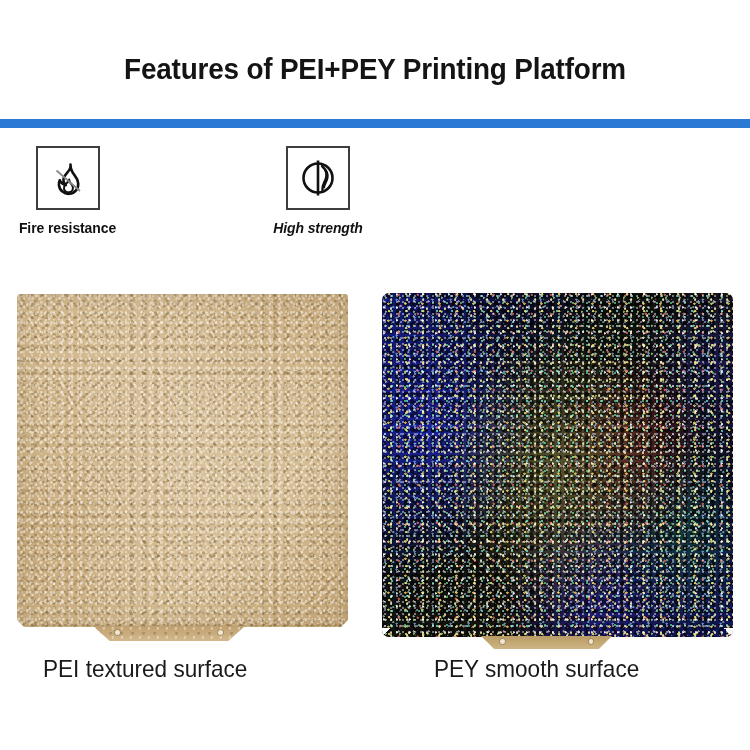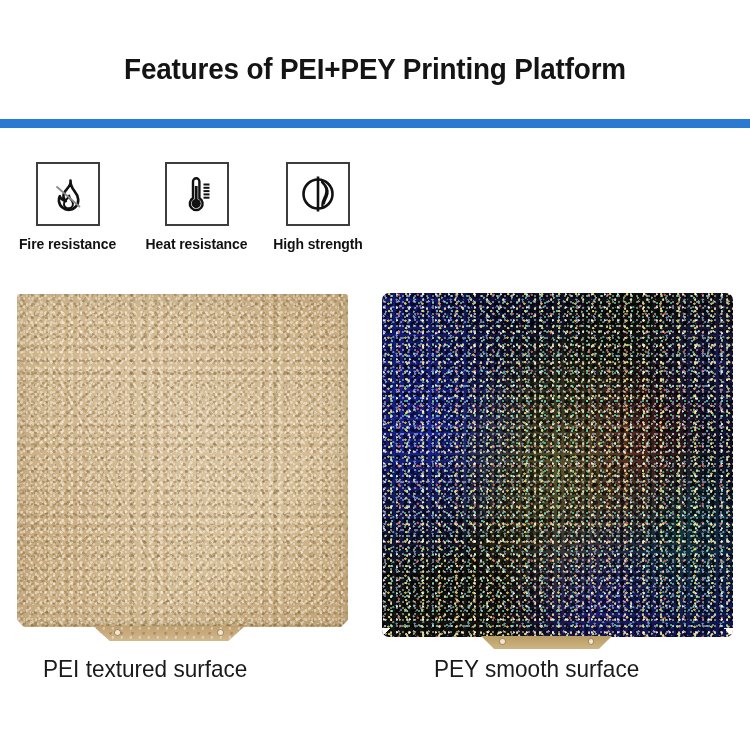--- a/index.html
+++ b/index.html
@@ -39,21 +39,21 @@
     top: 119px;
     left: 0;
     width: 750px;
     height: 9px;
     background: #2a7ad4;
   }
 
   
   #feature-row {
     position: absolute;
-    top: 162px;
+    top: 146px;
     left: 0;
     width: 646px;
     height: 105px;
   }
   .feature {
     position: absolute;
     top: 0;
     text-align: center;
   }
   .feature-box {
@@ -76,21 +76,21 @@
     color: #111111;
     white-space: nowrap;
     transform: scaleX(0.90);
     transform-origin: center top;
     letter-spacing: -0.1px;
   }
 
   
   #feature-0 { left: 0px;   width: 135px; }
   #feature-1 { left: 133px; width: 127px; }
-  #feature-2 { left: 258px; width: 120px; }
+  #feature-2 { left: 258px; width: 120px; font-style: italic; }
   #feature-3 { left: 378px; width: 92px;  }
   #feature-4 { left: 466px; width: 152px; }
   #feature-5 { left: 614px; width: 136px; }
 
   
   #plates { position: absolute; top: 0; left: 0; width: 730px; height: 750px; }
 
   .plate-wrap { position: absolute; }
 
   
@@ -281,39 +281,20 @@
         <svg width="44" height="44" viewBox="0 0 44 44">
           <path d="M24.5 8.5c0.6 4.2-1.6 6.4-3.4 8.3-2.1 2.2-4.2 4.4-3.6 8.2 0.3 1.9 1.3 3.3 2.3 4.2-2.6-0.6-5-2.4-6-5.1-0.8 1.5-1.1 3.2-0.9 4.9 0.6 5.4 5.3 9.3 10.6 8.8 5.3-0.5 9.2-5.2 8.7-10.5-0.3-3.3-1.9-5.9-3.9-8.4-2.2-2.8-3.9-5.8-3.8-10.4z" fill="none" stroke="#111" stroke-width="2.6" stroke-linejoin="round"></path>
           <path d="M23.2 23.5c-0.4 2.2-2.2 3.3-3.5 4.6-1.2 1.2-2.1 2.7-1.7 4.6 0.5 2.3 2.6 3.8 4.9 3.6 2.4-0.2 4.2-2.3 4-4.7-0.2-1.9-1.3-3.1-2.2-4.3-0.8-1.1-1.5-2.3-1.5-3.8z" fill="none" stroke="#111" stroke-width="2" stroke-linejoin="round"></path>
           <line x1="10.5" y1="14.5" x2="34" y2="35" stroke="#8a8a8a" stroke-width="1.8"></line>
         </svg>
       </span>
     </div>
     <div class="feature-label">Fire resistance</div>
   </div>
 
-  <div class="feature" id="feature-1">
-    <div class="feature-box">
-      <span>
-        <svg width="44" height="44" viewBox="0 0 44 44">
-          <path d="M18 9.5a3.2 3.2 0 0 1 6.4 0v16.6a6.4 6.4 0 1 1-6.4 0z" fill="none" stroke="#111" stroke-width="2.4"></path>
-          <circle cx="21.2" cy="31.6" r="4.6" fill="#111"></circle>
-          <rect x="19.8" y="14" width="2.8" height="15" fill="#111"></rect>
-          <g stroke="#111" stroke-width="2" stroke-linecap="butt">
-            <line x1="28.5" y1="12.5" x2="34.5" y2="12.5"></line>
-            <line x1="28.5" y1="15.8" x2="34.5" y2="15.8"></line>
-            <line x1="28.5" y1="19.1" x2="34.5" y2="19.1"></line>
-            <line x1="28.5" y1="22.4" x2="34.5" y2="22.4"></line>
-            <line x1="28.5" y1="25.7" x2="34.5" y2="25.7"></line>
-          </g>
-        </svg>
-      </span>
-    </div>
-    <div class="feature-label">Heat resistance</div>
-  </div>
 
   <div class="feature" id="feature-2">
     <div class="feature-box">
       <span>
         <svg width="46" height="46" viewBox="0 0 46 46">
           <circle cx="23" cy="23" r="14.5" fill="none" stroke="#111" stroke-width="2.6"></circle>
           <line x1="23" y1="5.5" x2="23" y2="40.5" stroke="#111" stroke-width="2.6"></line>
           <path d="M27 11c4.5 4 5.2 9 3.6 13.4-1.2 3.3-3.6 6-3.2 10.6" fill="none" stroke="#111" stroke-width="2.4" stroke-linecap="round"></path>
           <path d="M30.5 14.5c2.6 3.6 2.6 7.6 1.2 11-1 2.4-2.4 4.4-2.6 7" fill="none" stroke="#111" stroke-width="2" stroke-linecap="round"></path>
         </svg>

